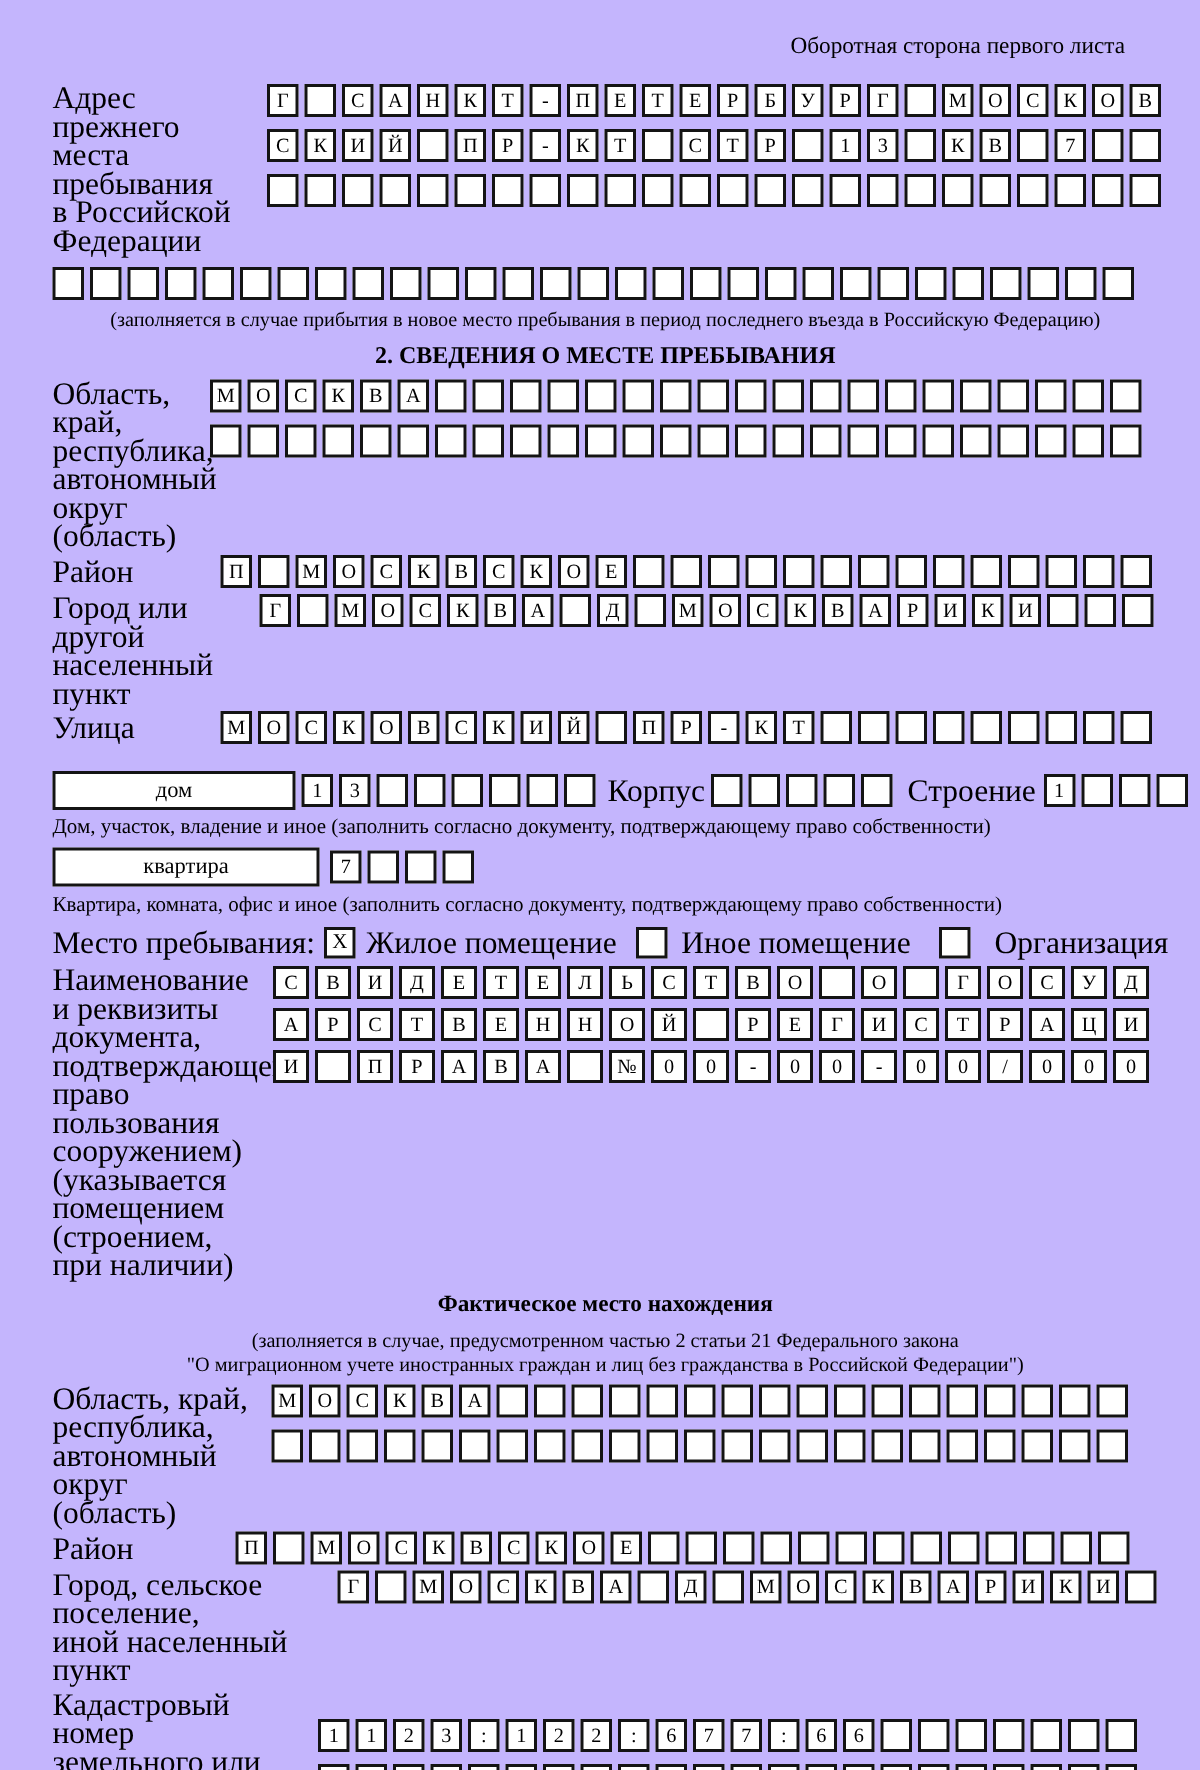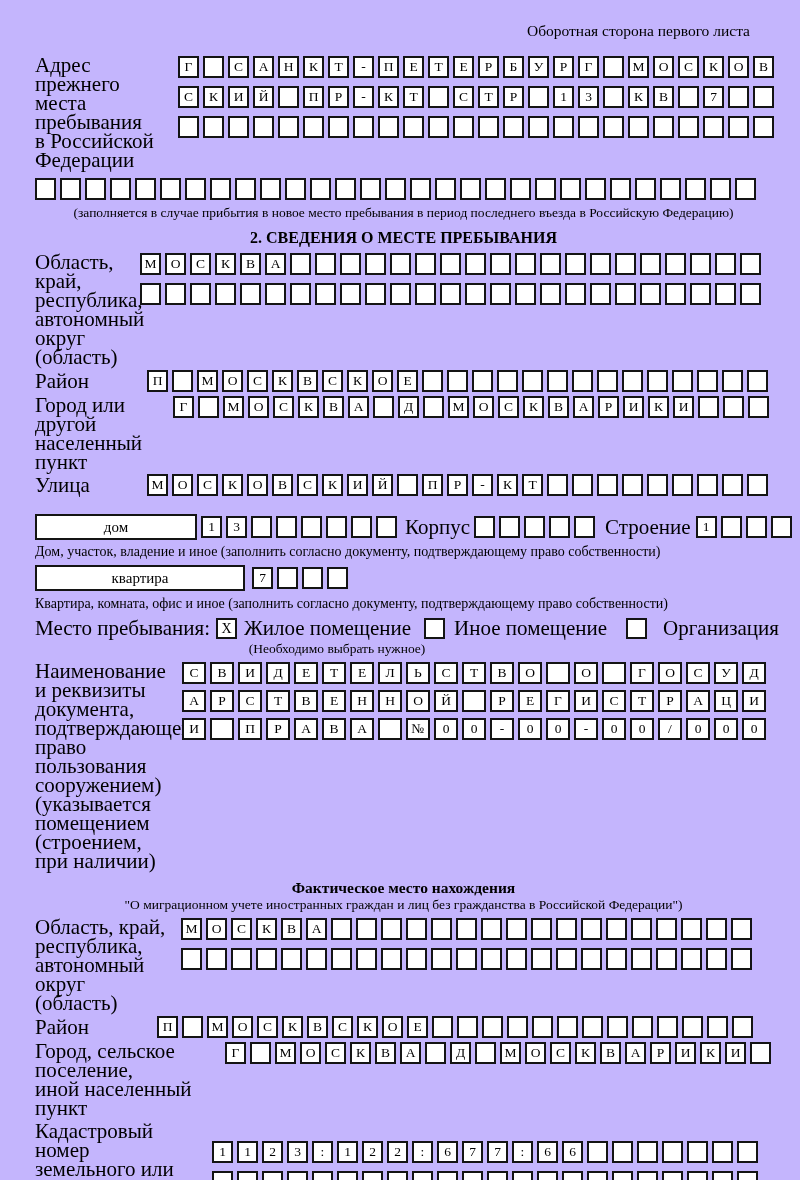--- a/index.html
+++ b/index.html
@@ -357,40 +357,39 @@
     <div class="boxes">
         <span class="cbox">1</span>
         <span class="cbox"></span>
         <span class="cbox"></span>
         <span class="cbox"></span>
       </div>
   </div>
   <div class="note" style="margin-top:4px;font-size:14px;">Дом, участок, владение и иное (заполнить согласно документу, подтверждающему право собственности)</div>
 
   <div class="frow vcenter" style="margin-top:5px;">
-    <div class="fieldbox" style="width:210px;">квартира</div>
+    <div class="fieldbox" style="width:178px;">квартира</div>
     <div class="boxes" style="margin-left:7px;">
         <span class="cbox">7</span>
         <span class="cbox"></span>
         <span class="cbox"></span>
         <span class="cbox"></span>
       </div>
   </div>
   <div class="note" style="margin-top:5px;font-size:14px;">Квартира, комната, офис и иное (заполнить согласно документу, подтверждающему право собственности)</div>
 
   <div class="frow vcenter" style="margin-top:6px;">
     <div class="lab">Место пребывания:</div>
     <div class="chk" style="margin-left:6px;">X</div>
     <div class="lab" style="margin-left:7px;">Жилое помещение</div>
     <div class="chk" style="margin-left:13px;"></div>
     <div class="lab" style="margin-left:9px;">Иное помещение</div>
     <div class="chk" style="margin-left:19px;"></div>
     <div class="lab" style="margin-left:16px;">Организация</div>
   </div>
-  <div class="note" style="margin-left:152px;margin-top:2px;width:300px;text-align:center;">(Необходимо выбрать нужное)</div>
 
   <div class="frow" style="margin-top:5px;">
     <div class="lab" style="width:147px;">
         <div>Наименование и реквизиты</div>
         <div>документа, подтверждающего</div>
         <div>право пользования</div>
         <div>сооружением) (указывается</div>
         <div>помещением (строением,</div>
         <div>при наличии)</div>
       </div>
@@ -461,20 +460,21 @@
           <span class="cbox">0</span>
           <span class="cbox">/</span>
           <span class="cbox">0</span>
           <span class="cbox">0</span>
           <span class="cbox">0</span>
         </div>
     </div>
   </div>
 
   <div class="sect-title" style="margin-top:8px;font-size:15.5px;">Фактическое место нахождения</div>
+  <div class="note center" style="margin-top:7px;">(заполняется в случае, предусмотренном частью 2 статьи 21 Федерального закона</div>
   <div class="note center">"О миграционном учете иностранных граждан и лиц без гражданства в Российской Федерации")</div>
 
   <div class="frow" style="margin-top:5px;">
     <div class="lab" style="width:146px;">
         <div>Область, край,</div>
         <div>республика,</div>
         <div>автономный округ</div>
         <div>(область)</div>
       </div>
     <div class="boxcol">

